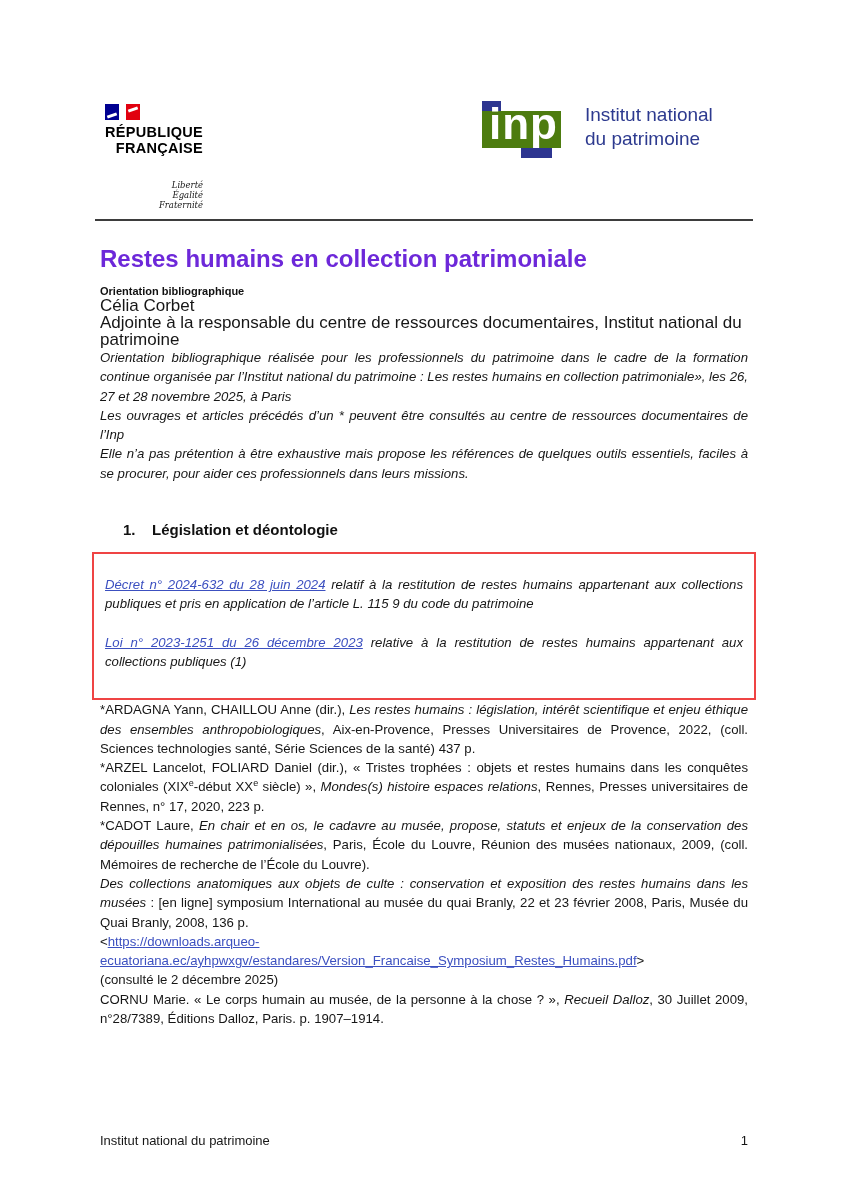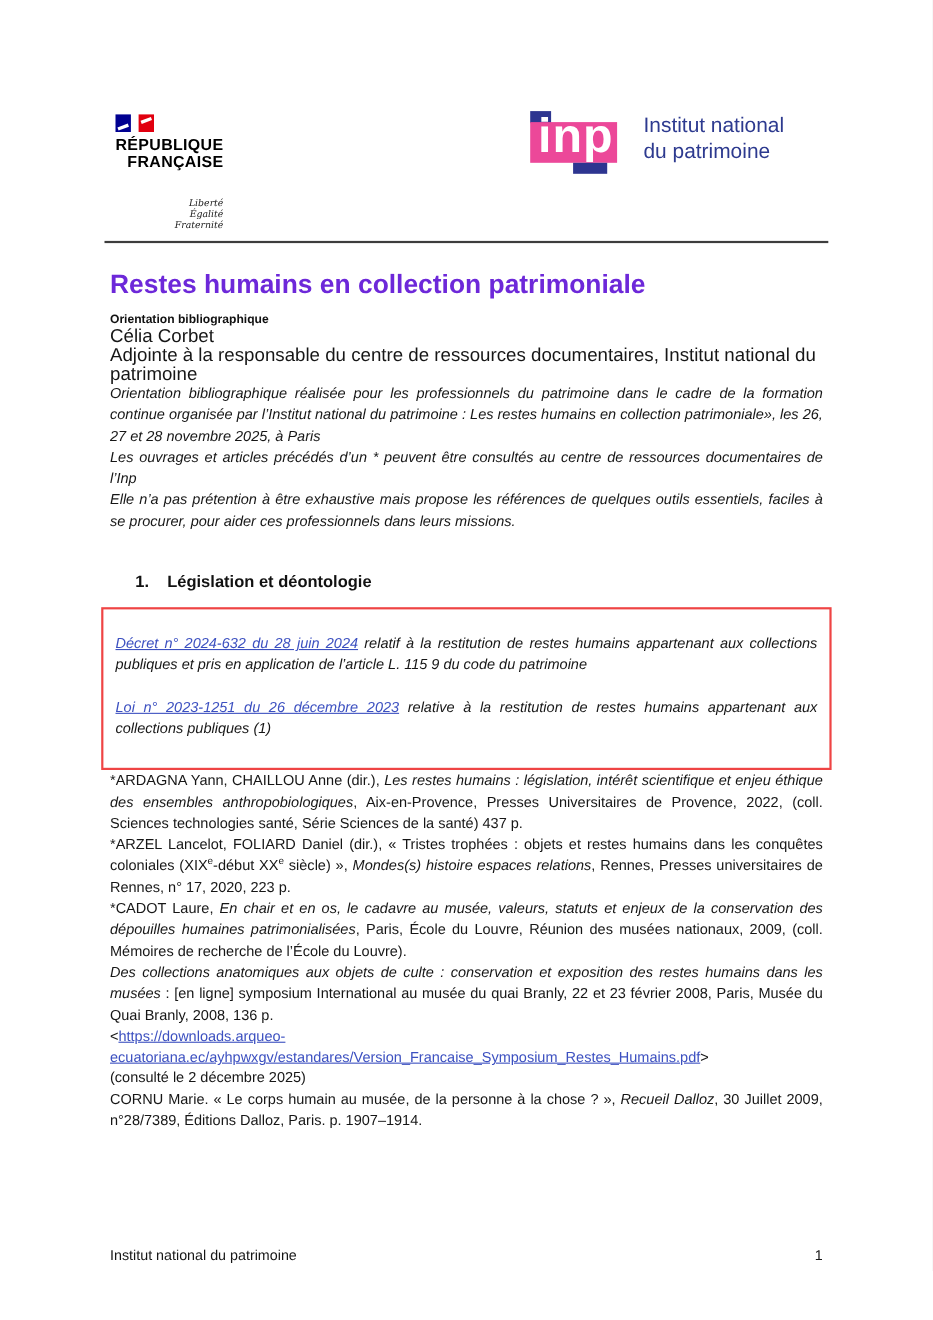--- a/index.html
+++ b/index.html
@@ -23,21 +23,21 @@
   .fw{width:7px;height:16px;background:#ffffff;}
   .fb::after,.fr::after{
     content:"";position:absolute;width:10px;height:3px;background:#fff;transform:rotate(-20deg);
   }
   .fb::after{left:2px;bottom:3px;}
   .fr::after{left:2px;top:4px;}
   .rf{font-weight:bold;font-size:14.5px;line-height:15.5px;letter-spacing:.3px;color:#000;}
   .motto{margin-top:24px;font-family:"DejaVu Serif",serif;font-style:italic;font-size:8.5px;line-height:10px;color:#161616;}
   .inp-logo{position:absolute;left:382px;top:0;width:260px;height:60px;}
   .inp-tab-top{position:absolute;left:0;top:1px;width:19px;height:11px;background:#2d3590;}
-  .inp-main{position:absolute;left:0;top:11px;width:79px;height:37px;background:#ec4899;}
+  .inp-main{position:absolute;left:0;top:11px;width:79px;height:37px;background:#4d7c0f;}
   .inp-main span{
     position:absolute;left:7px;top:-12px;
     font-weight:bold;font-size:44px;letter-spacing:1px;color:#ffffff;
     font-family:"Liberation Sans",sans-serif;
   }
   .inp-tab-bottom{position:absolute;left:39px;top:48px;width:31px;height:10px;background:#2d3590;}
   .inp-name{position:absolute;left:103px;top:3px;font-size:19px;line-height:24px;font-weight:normal;color:#2d3a8f;}
   .rule{border-top:2px solid #3d3d3d;margin:0 -5px;}
   
   .title{margin-top:24px;font-size:24px;font-weight:bold;color:#6d28d9;}
@@ -124,21 +124,21 @@
     <span>Législation et déontologie</span>
   </div>
 
   <div class="legal-box">
     <p class="doc"><a class="lnk it">Décret n° 2024-632 du 28 juin 2024</a><span class="it"> relatif à la restitution de restes humains appartenant aux collections publiques et pris en application de l’article L. 115 9 du code du patrimoine</span></p>
     <p class="doc"><a class="lnk it">Loi n° 2023-1251 du 26 décembre 2023</a><span class="it"> relative à la restitution de restes humains appartenant aux collections publiques (1)</span></p>
   </div>
 
   <p class="doc bib bib-first"><span>*ARDAGNA Yann, CHAILLOU Anne (dir.), </span><span class="it">Les restes humains : législation, intérêt scientifique et enjeu éthique des ensembles anthropobiologiques</span><span>, Aix-en-Provence, Presses Universitaires de Provence, 2022, (coll. Sciences technologies santé, Série Sciences de la santé) 437 p.</span></p>
   <p class="doc bib"><span>*ARZEL Lancelot, FOLIARD Daniel (dir.), « Tristes trophées : objets et restes humains dans les conquêtes coloniales (XIX</span><sup>e</sup><span>-début XX</span><sup>e</sup><span> siècle) », </span><span class="it">Mondes(s) histoire espaces relations</span><span>, Rennes, Presses universitaires de Rennes, n° 17, 2020, 223 p.</span></p>
-  <p class="doc bib"><span>*CADOT Laure, </span><span class="it">En chair et en os, le cadavre au musée, valeurs, statuts et enjeux de la conservation des dépouilles humaines patrimonialisées</span><span>, Paris, École du Louvre, Réunion des musées nationaux, 2009, (coll. Mémoires de recherche de l’École du Louvre).</span></p>
+  <p class="doc bib"><span>*CADOT Laure, </span><span class="it">En chair et en os, le cadavre au musée, propose, statuts et enjeux de la conservation des dépouilles humaines patrimonialisées</span><span>, Paris, École du Louvre, Réunion des musées nationaux, 2009, (coll. Mémoires de recherche de l’École du Louvre).</span></p>
   <p class="doc bib"><span class="it">Des collections anatomiques aux objets de culte : conservation et exposition des restes humains dans les musées</span><span> : [en ligne] symposium International au musée du quai Branly, 22 et 23 février 2008, Paris, Musée du Quai Branly, 2008, 136 p.</span><br><span>&lt;</span><a class="lnk">https://downloads.arqueo-</a><br><a class="lnk">ecuatoriana.ec/ayhpwxgv/estandares/Version_Francaise_Symposium_Restes_Humains.pdf</a><span>&gt;</span><br><span>(consulté le 2 décembre 2025)</span></p>
   <p class="doc bib"><span>CORNU Marie. « Le corps humain au musée, de la personne à la chose ? », </span><span class="it">Recueil Dalloz</span><span>, 30 Juillet 2009, n°28/7389, Éditions Dalloz, Paris. p. 1907–1914.</span></p>
 
   <div class="footer">
     <span>Institut national du patrimoine</span>
     <span>1</span>
   </div>
 
 </div>
 

